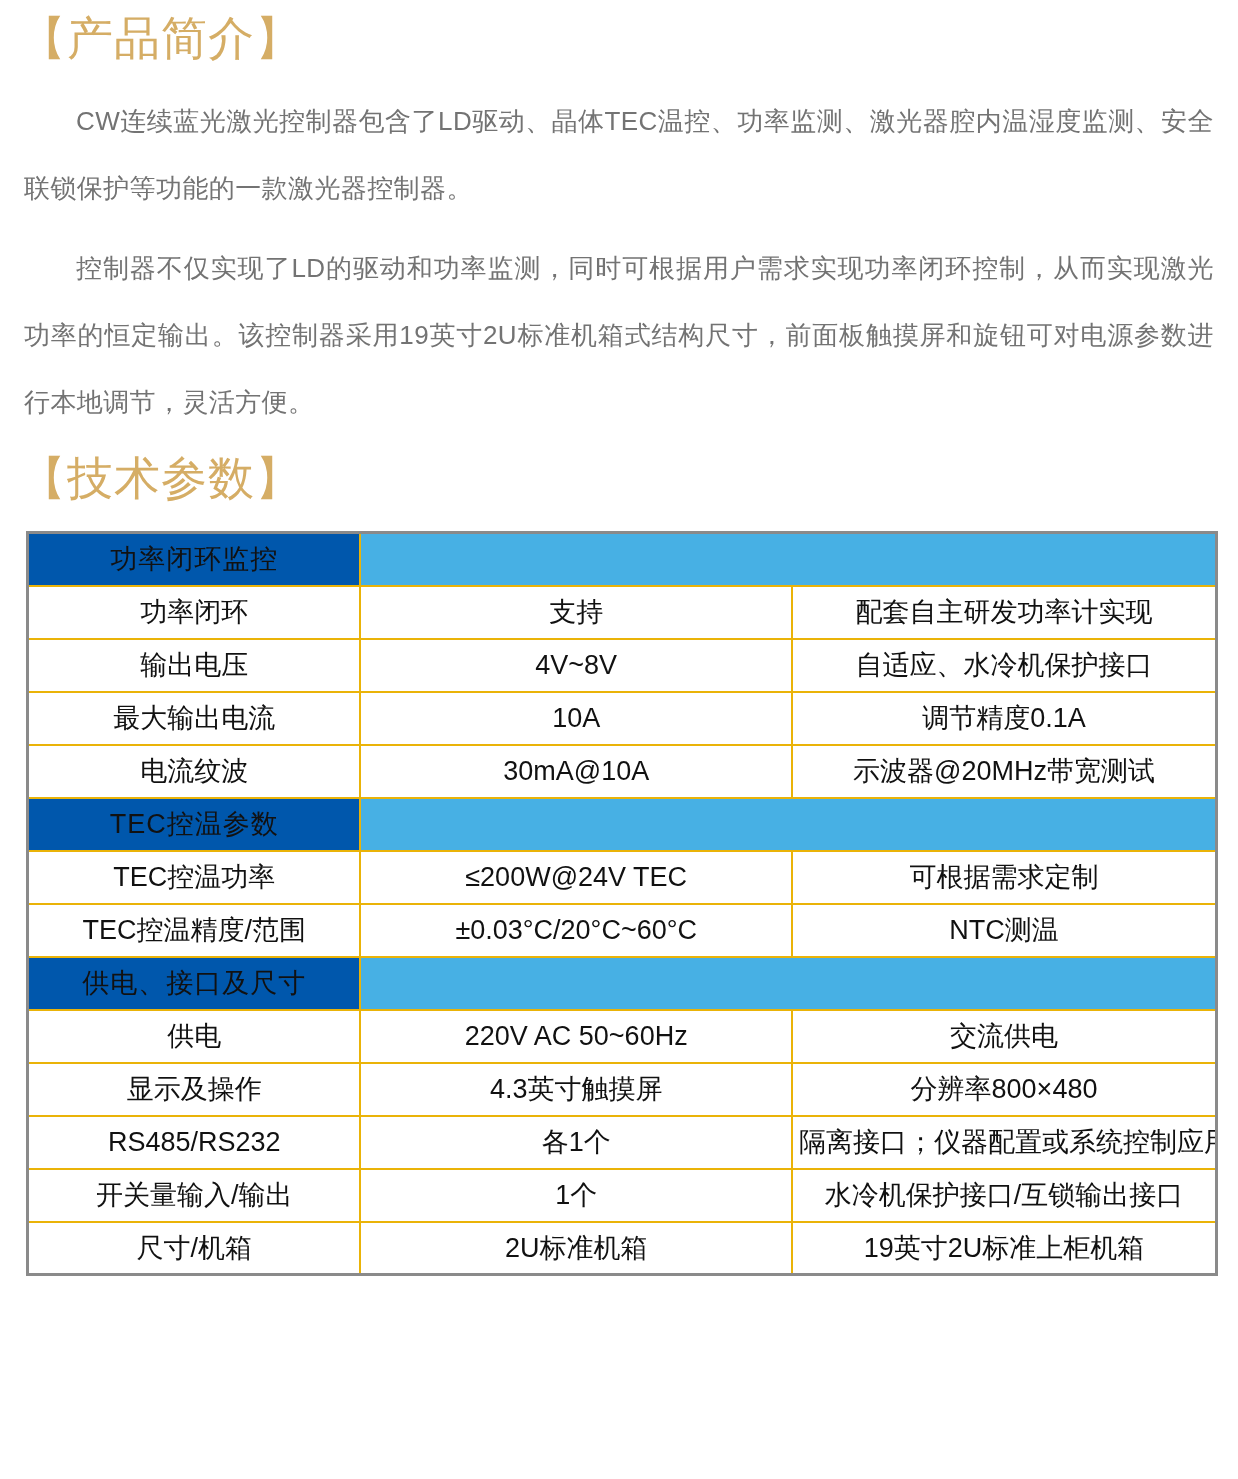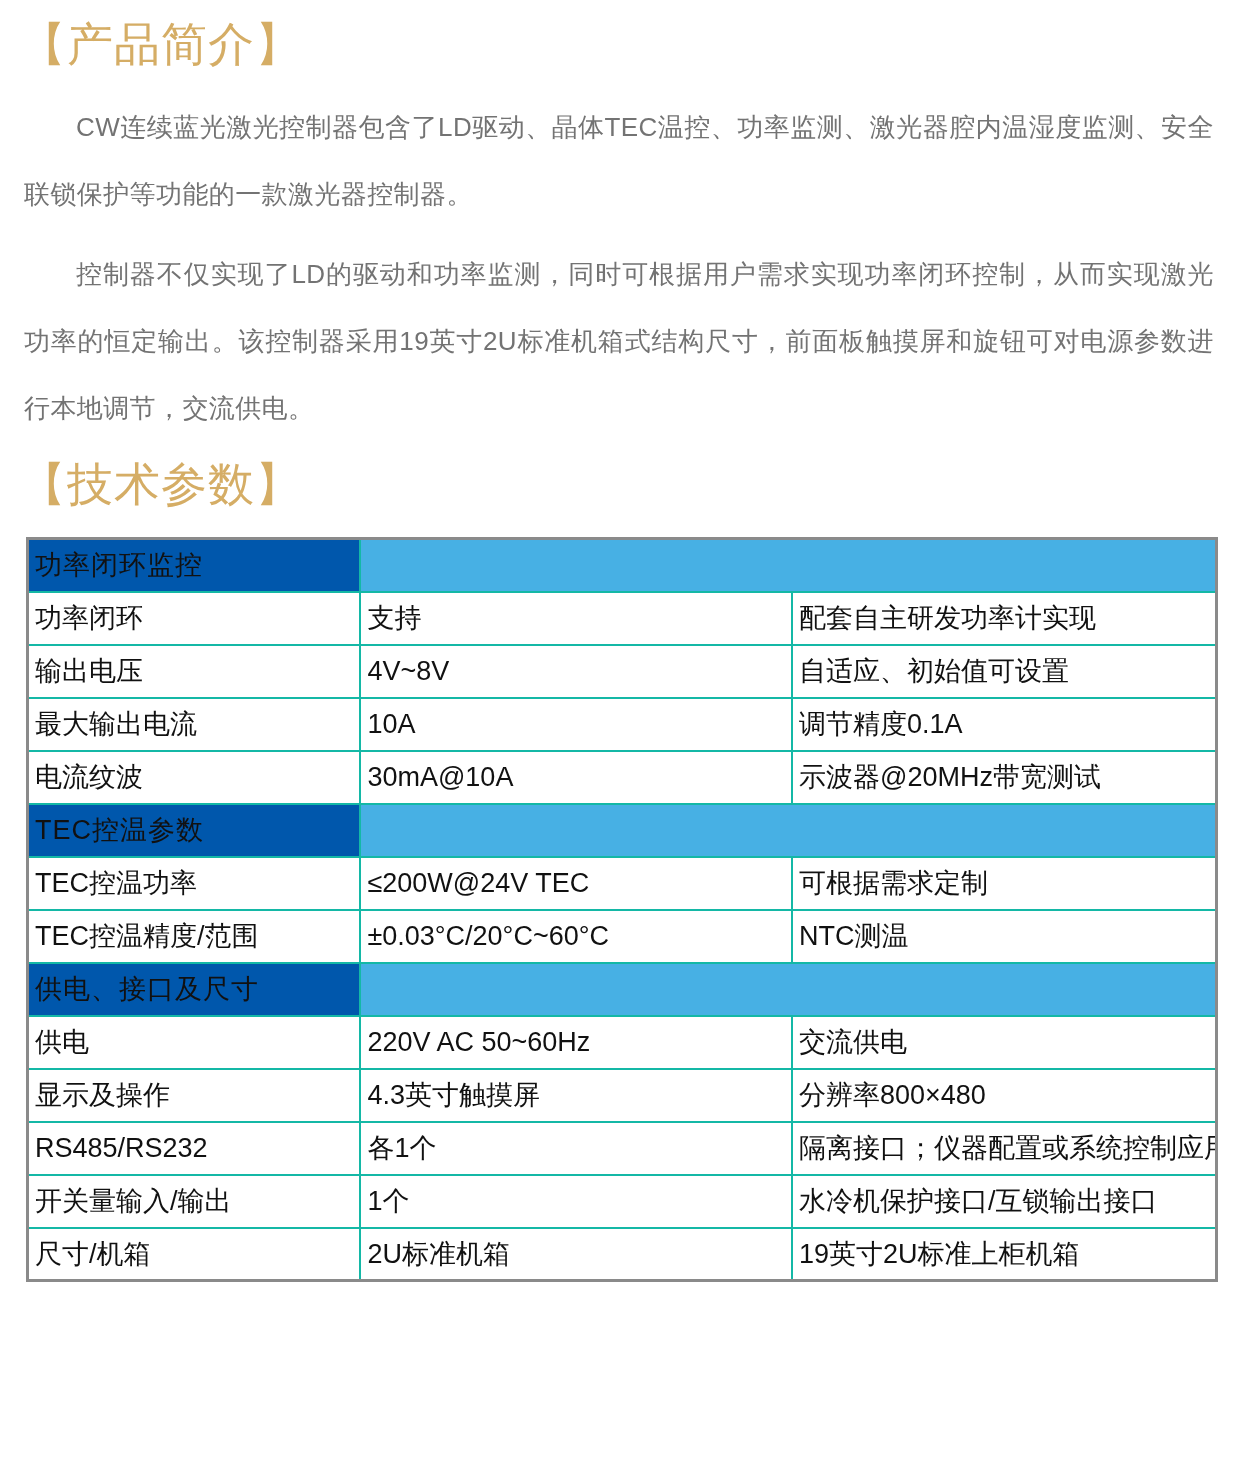--- a/index.html
+++ b/index.html
@@ -4,21 +4,21 @@
 <style>
   * { margin: 0; padding: 0; box-sizing: border-box; }
   html, body { background: #ffffff; }
   body {
     width: 1238px;
     height: 1479px;
     overflow: hidden;
     font-family: "Liberation Sans", "DejaVu Sans", sans-serif;
     color: #3c3c3c;
   }
-  .page { width: 1238px; padding-top: 16px; }
+  .page { width: 1238px; padding-top: 10px; }
 
   .gold-title {
     color: #d5ad65;
     font-size: 46px;
     font-weight: 500;
     line-height: 1.25;
     padding-left: 20px;
     letter-spacing: 1px;
   }
   .gold-title.first { margin-bottom: 20px; }
@@ -36,22 +36,23 @@
   }
 
   table.specs {
     margin-left: 26px;
     width: 1192px;
     border-collapse: collapse;
     border: 3px solid #8a8a8a;
     table-layout: fixed;
   }
   table.specs td {
-    border: 2px solid #14b8a6;
+    border: 2px solid #eab308;
     height: 53px;
+    text-align: center;
     vertical-align: middle;
     font-size: 27px;
     color: #111111;
     padding: 0 6px;
     overflow: hidden;
     white-space: nowrap;
   }
   td.sec-label {
     background: #0057ac;
     color: #ffffff;
@@ -62,21 +63,21 @@
 </style>
 </head>
 <body>
 
 <div class="page">
 
   <h1 class="gold-title first">【产品简介】</h1>
 
   <div class="paragraphs">
       <p>CW连续蓝光激光控制器包含了LD驱动、晶体TEC温控、功率监测、激光器腔内温湿度监测、安全联锁保护等功能的一款激光器控制器。</p>
-      <p>控制器不仅实现了LD的驱动和功率监测，同时可根据用户需求实现功率闭环控制，从而实现激光功率的恒定输出。该控制器采用19英寸2U标准机箱式结构尺寸，前面板触摸屏和旋钮可对电源参数进行本地调节，交流供电。</p>
+      <p>控制器不仅实现了LD的驱动和功率监测，同时可根据用户需求实现功率闭环控制，从而实现激光功率的恒定输出。该控制器采用19英寸2U标准机箱式结构尺寸，前面板触摸屏和旋钮可对电源参数进行本地调节，灵活方便。</p>
     </div>
 
   <h1 class="gold-title second">【技术参数】</h1>
 
   <table class="specs">
     <colgroup>
       <col style="width:28%">
       <col style="width:36.3%">
       <col style="width:35.7%">
     </colgroup>
@@ -86,21 +87,21 @@
           <td class="sec-rest" colspan="2"></td>
         </tr>
         <tr>
           <td>功率闭环</td>
           <td>支持</td>
           <td>配套自主研发功率计实现</td>
         </tr>
         <tr>
           <td>输出电压</td>
           <td>4V~8V</td>
-          <td>自适应、初始值可设置</td>
+          <td>自适应、水冷机保护接口</td>
         </tr>
         <tr>
           <td>最大输出电流</td>
           <td>10A</td>
           <td>调节精度0.1A</td>
         </tr>
         <tr>
           <td>电流纹波</td>
           <td>30mA@10A</td>
           <td>示波器@20MHz带宽测试</td>

